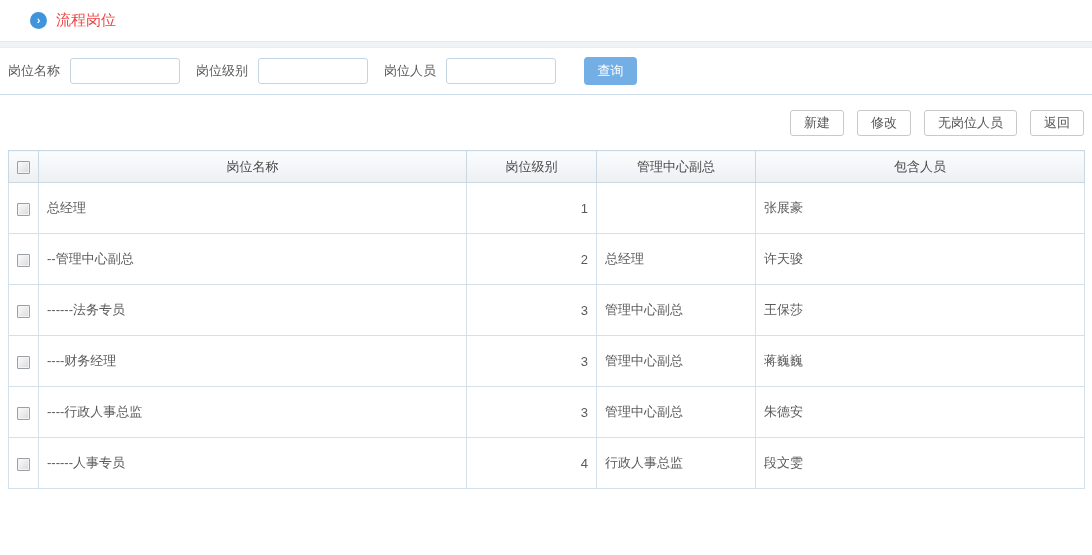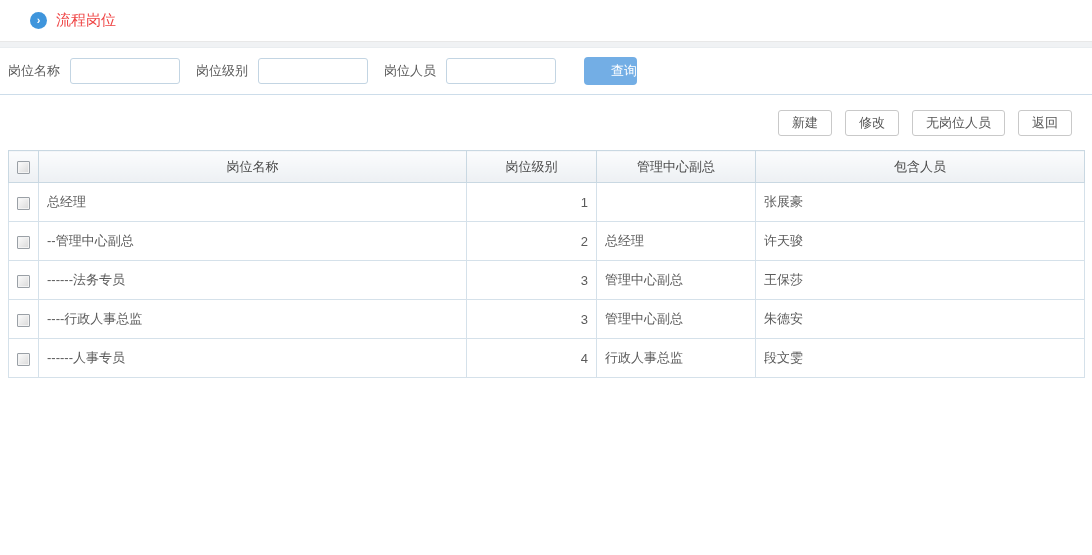--- a/index.html
+++ b/index.html
@@ -19,36 +19,36 @@
   
   .search-bar { height:47px; display:flex; align-items:center; padding-left:8px;
     border-bottom:1px solid #cdddea; background:#fff; }
   .search-group { display:flex; align-items:center; }
   .search-label { color:#5a5a5a; margin-right:10px; white-space:nowrap; }
   .search-input { width:110px; height:26px; border:1px solid #c3d5e3; border-radius:3px;
     margin-right:16px; padding:0 5px; font-size:13px; color:#555; outline:none;
     font-family:"Liberation Sans","DejaVu Sans",sans-serif; }
   .query-btn { width:53px; height:28px; background:#73aee5; color:#fff; border:none;
     border-radius:4px; font-size:13px; margin-left:12px; cursor:pointer;
-    font-family:"Liberation Sans","DejaVu Sans",sans-serif;text-align:right; }
+    font-family:"Liberation Sans","DejaVu Sans",sans-serif; }
 
   
-  .toolbar { display:flex; justify-content:flex-end; gap:13px; padding:15px 20px 0 0; }
+  .toolbar { display:flex; justify-content:flex-end; gap:13px; padding:15px 8px 0 0; }
   .tool-btn { height:26px; padding:0 13px; background:#fff; border:1px solid #c9c9c9;
     border-radius:3px; color:#555; font-size:13px; cursor:pointer; white-space:nowrap;
     font-family:"Liberation Sans","DejaVu Sans",sans-serif; }
 
   
   .table-wrap { margin:14px 8px 0 8px; }
   table { border-collapse:collapse; width:1076px; table-layout:fixed; }
   th { height:32px; background:linear-gradient(#fbfcfd,#edf0f3);
     border:1px solid #c9d8e2; font-weight:normal; color:#4a4a4a; font-size:13px;
     text-align:center; }
   td { height:31px; border:1px solid #d5e1ea; font-size:13px; color:#5a5a5a;
-    padding:10px 8px; overflow:hidden; white-space:nowrap; background:#fff; }
+    padding:16px 8px; overflow:hidden; white-space:nowrap; background:#fff; }
   td.col-check, th.col-check { text-align:center; padding:0; }
   td.col-level { text-align:right; }
   .checkbox { display:inline-block; width:13px; height:13px;
     background:linear-gradient(135deg,#fdfdfd,#d9d9d9);
     border:1px solid #9aa0a6; border-radius:1px;
     box-shadow:inset 0 0 0 1px #f3f3f3; vertical-align:middle; cursor:pointer; }
 </style>
 </head>
 <body>
 
@@ -126,20 +126,29 @@
   <tr>
     <td class="col-check">
       <span class="checkbox"></span>
     </td>
     <td class="col-name">------法务专员</td>
     <td class="col-level">3</td>
     <td class="col-parent">管理中心副总</td>
     <td class="col-people">王保莎</td>
   </tr>
 
+  <tr>
+    <td class="col-check">
+      <span class="checkbox"></span>
+    </td>
+    <td class="col-name">----财务经理</td>
+    <td class="col-level">3</td>
+    <td class="col-parent">管理中心副总</td>
+    <td class="col-people">蒋巍巍</td>
+  </tr>
 
 
 
   <tr>
     <td class="col-check">
       <span class="checkbox"></span>
     </td>
     <td class="col-name">----行政人事总监</td>
     <td class="col-level">3</td>
     <td class="col-parent">管理中心副总</td>

